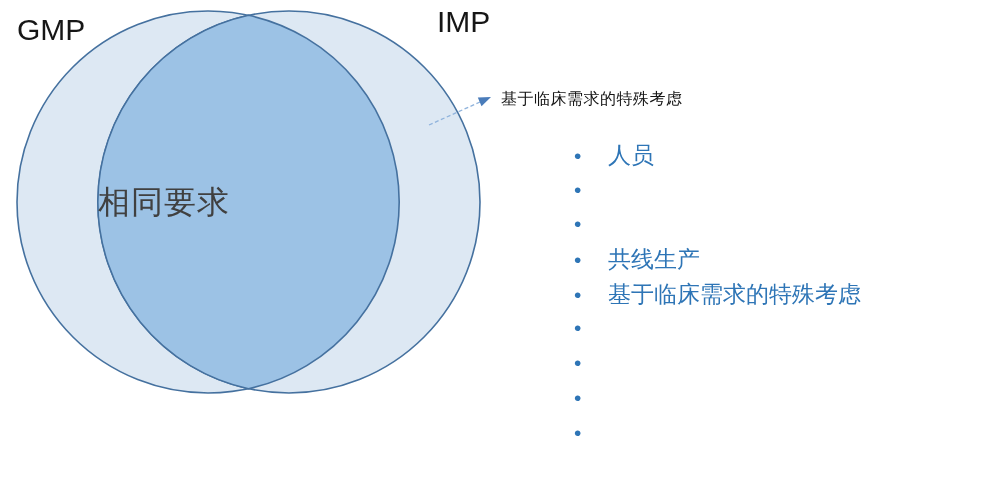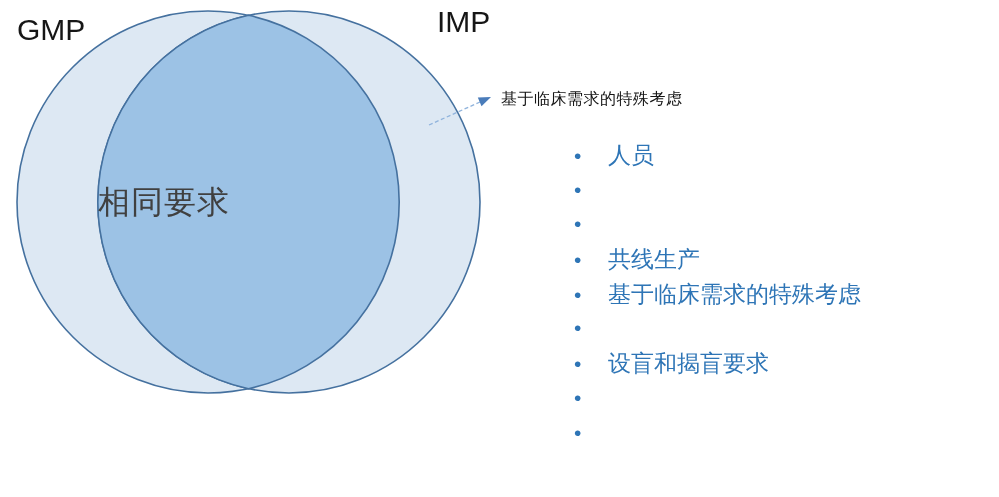--- a/index.html
+++ b/index.html
@@ -123,21 +123,20 @@
     </li>
     <li>
       <span class="bullet">•</span>
       <span>基于临床需求的特殊考虑</span>
     </li>
     <li>
       <span class="bullet">•</span>
     </li>
     <li>
       <span class="bullet">•</span>
-      <span>设盲和揭盲要求</span>
     </li>
     <li>
       <span class="bullet">•</span>
     </li>
     <li>
       <span class="bullet">•</span>
     </li>
   </ul>
 
 </div>

